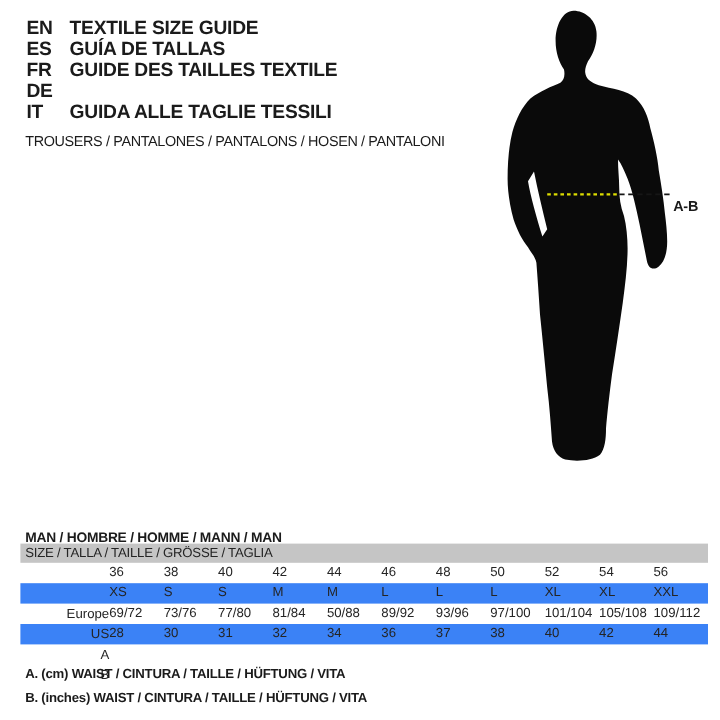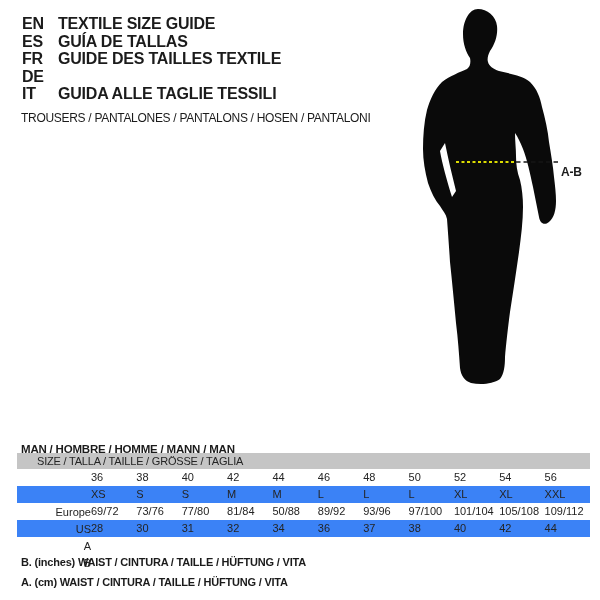--- a/index.html
+++ b/index.html
@@ -18,21 +18,21 @@
 
   
   .figure-svg{position:absolute;left:410px;top:5px;width:175px;height:385px;}
   .ab-label{position:absolute;left:561px;top:165px;font-size:12px;font-weight:700;letter-spacing:-0.2px;}
 
   
   .section-title{position:absolute;left:21px;top:427px;font-size:11.5px;font-weight:700;letter-spacing:-0.2px;margin-top:16px;}
 
   
   .size-table{position:absolute;left:17px;top:453px;width:573px;font-size:11px;color:#242424;}
-  .thead{height:16px;line-height:16px;background:#c5c5c5;padding-left:20px;letter-spacing:-0.2px;}
+  .thead{height:16px;line-height:16px;background:#c5c5c5;padding-left:4px;letter-spacing:-0.2px;}
   .trow{display:flex;height:17px;line-height:17px;}
   .trow.alt{background:#3b82f6;}
   .tlabel{width:70px;flex:0 0 70px;padding-left:4px;text-align:right;margin-top:35px;}
   .tcell{flex:1;text-align:left;}
 
   
   .footnotes{position:absolute;left:21px;top:553px;font-size:11px;font-weight:700;line-height:19.5px;letter-spacing:-0.2px;}
 </style>
 </head>
 <body>
@@ -167,17 +167,17 @@
       <div class="tcell">36</div>
       <div class="tcell">37</div>
       <div class="tcell">38</div>
       <div class="tcell">40</div>
       <div class="tcell">42</div>
       <div class="tcell">44</div>
     </div>
   </div>
 
   <div class="footnotes">
+    <div>A. (cm) WAIST / CINTURA / TAILLE / HÜFTUNG / VITA</div>
     <div>B. (inches) WAIST / CINTURA / TAILLE / HÜFTUNG / VITA</div>
-    <div>A. (cm) WAIST / CINTURA / TAILLE / HÜFTUNG / VITA</div>
   </div>
 
 </div>
 
 </body></html>

